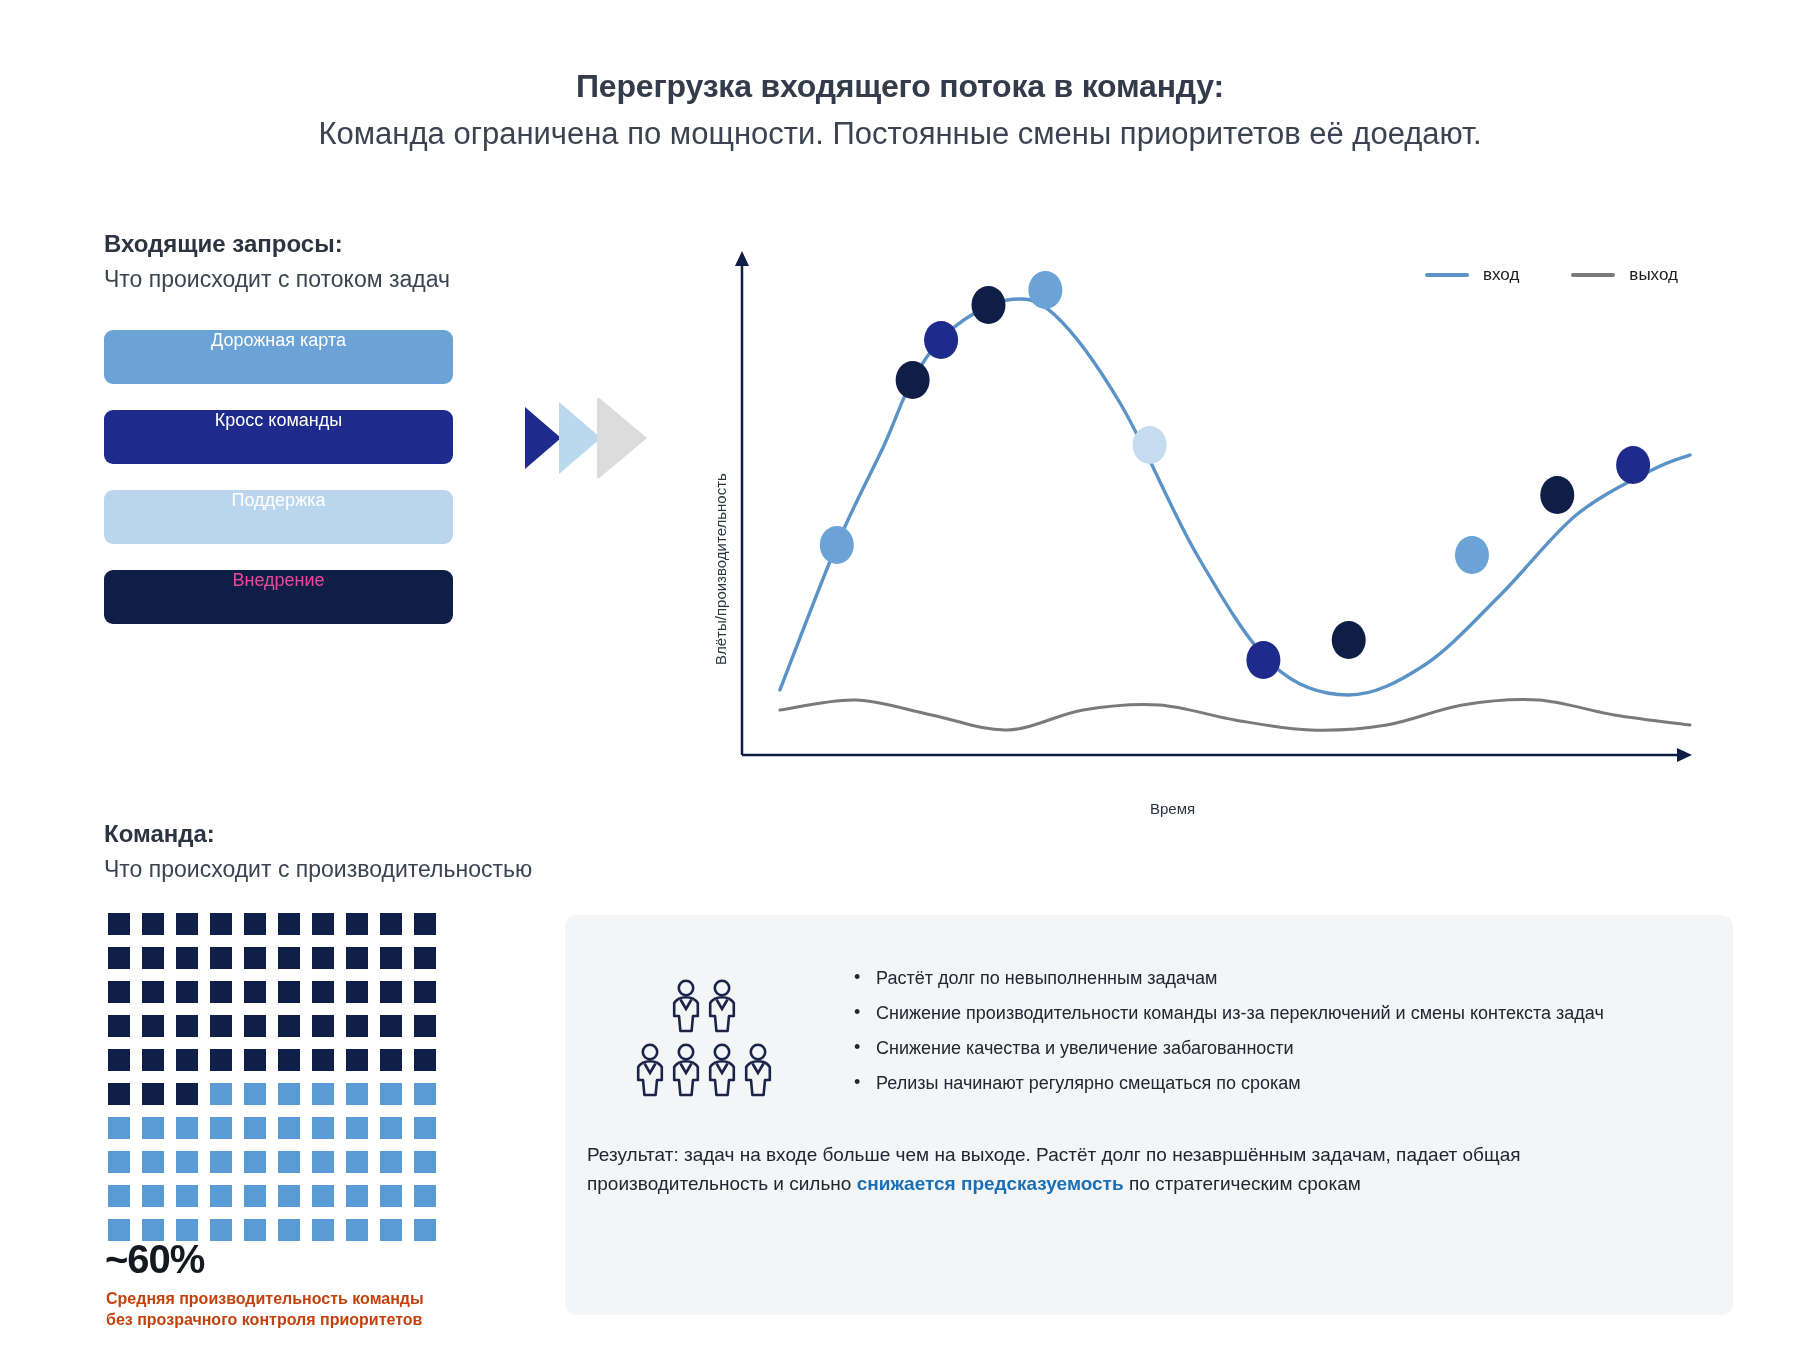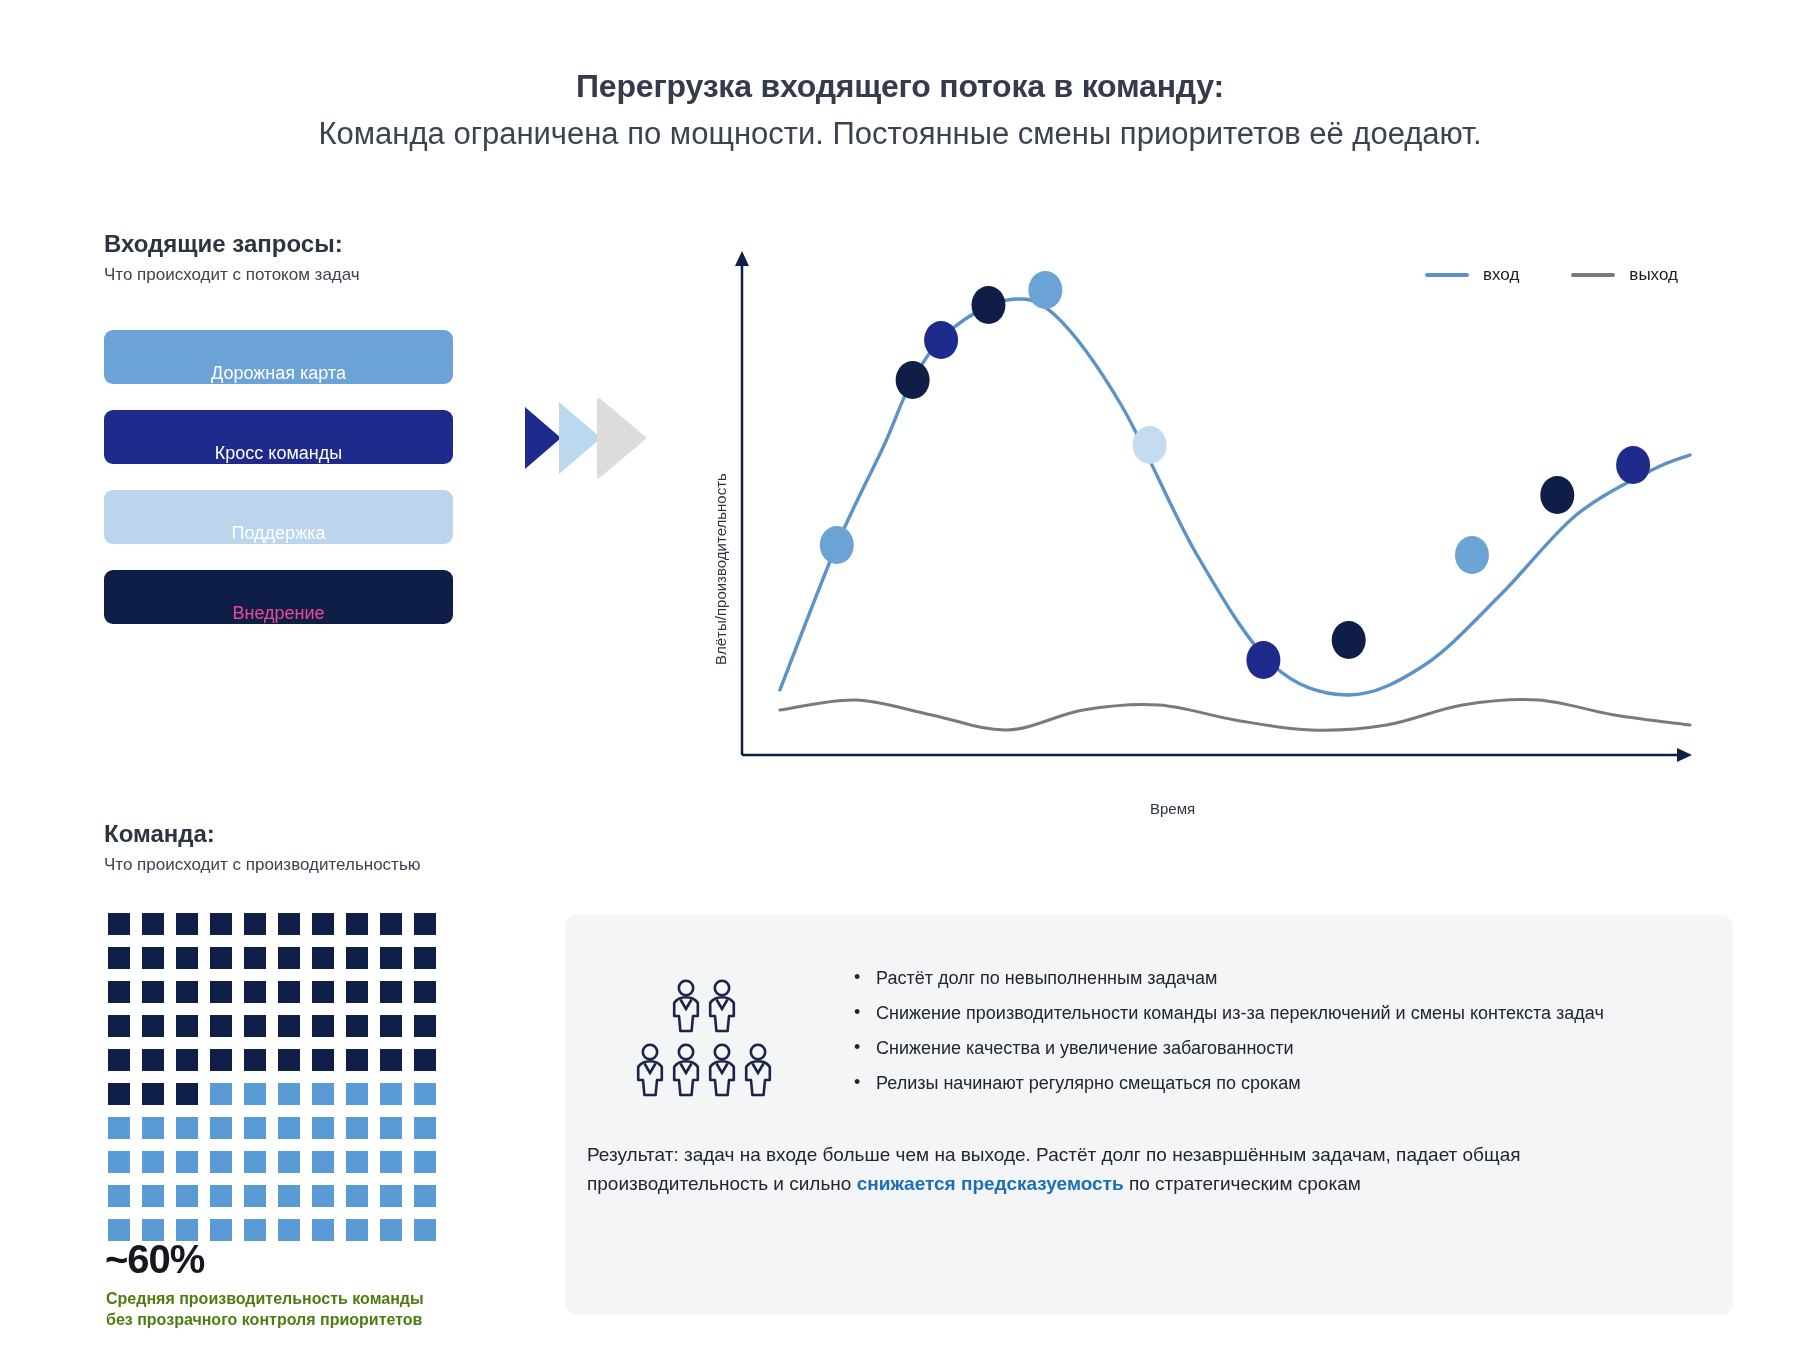--- a/index.html
+++ b/index.html
@@ -19,27 +19,27 @@
     letter-spacing: -0.2px; line-height: 1.25;
   }
   .sub-title {
     font-size: 31px; font-weight: normal; color: #3c4350;
     line-height: 1.3; margin-top: 8px;
   }
 
   
   .sec-head { position: absolute; }
   .sec-head .h { font-size: 24px; font-weight: bold; color: #2b3440; line-height: 1.3; }
-  .sec-head .s { font-size: 17px; font-weight: normal; color: #3c4350; line-height: 1.35; margin-top: 5px; }
+  .sec-head .s { font-size: 23px; font-weight: normal; color: #3c4350; line-height: 1.35; margin-top: 5px; }
 
   
   .pills { position: absolute; left: 104px; top: 330px; width: 349px; }
   .pill {
     height: 54px; border-radius: 9px;
-    display: flex; align-items: flex-end; justify-content: center;
+    display: flex; align-items: flex-start; justify-content: center;
     font-size: 18px; color: #ffffff; margin-bottom: 26px;
   }
   .pill:last-child { margin-bottom: 0; }
 
   
   .arrows { position: absolute; left: 525px; top: 398px; width: 160px; height: 80px; }
 
   
   .chart { position: absolute; left: 700px; top: 245px; width: 1030px; height: 570px; }
   .chart svg { display: block; }
@@ -58,21 +58,21 @@
   .lg-item { display: flex; align-items: center; gap: 14px; }
   .lg-line { width: 44px; height: 4px; border-radius: 2px; }
   .lg-txt { font-size: 17px; color: #1d1d1d; }
 
   
   .waffle { position: absolute; left: 108px; top: 913px; display: grid;
             grid-template-columns: repeat(10, 28px); grid-auto-rows: 28px; gap: 6px; }
   .cell { width: 22px; height: 22px; }
 
   .bignum { position: absolute; left: 105px; top: 1237px; font-size: 40px; font-weight: bold; color: #15181f; letter-spacing: -1px; }
-  .bigcap { position: absolute; left: 106px; top: 1288px; font-size: 16px; font-weight: bold; color: #4d7c0f; line-height: 1.32; width: 430px; }
+  .bigcap { position: absolute; left: 106px; top: 1288px; font-size: 16px; font-weight: bold; color: #c2410c; line-height: 1.32; width: 430px; }
 
   
   .card {
     position: absolute; left: 565px; top: 915px; width: 1168px; height: 400px;
     background: #f3f5f7; border-radius: 12px;
   }
   .people { position: absolute; left: 68px; top: 62px; }
   .bullets { position: absolute; left: 285px; top: 50px; width: 830px; }
   .bullets li {
     list-style: none; position: relative; padding-left: 26px;

